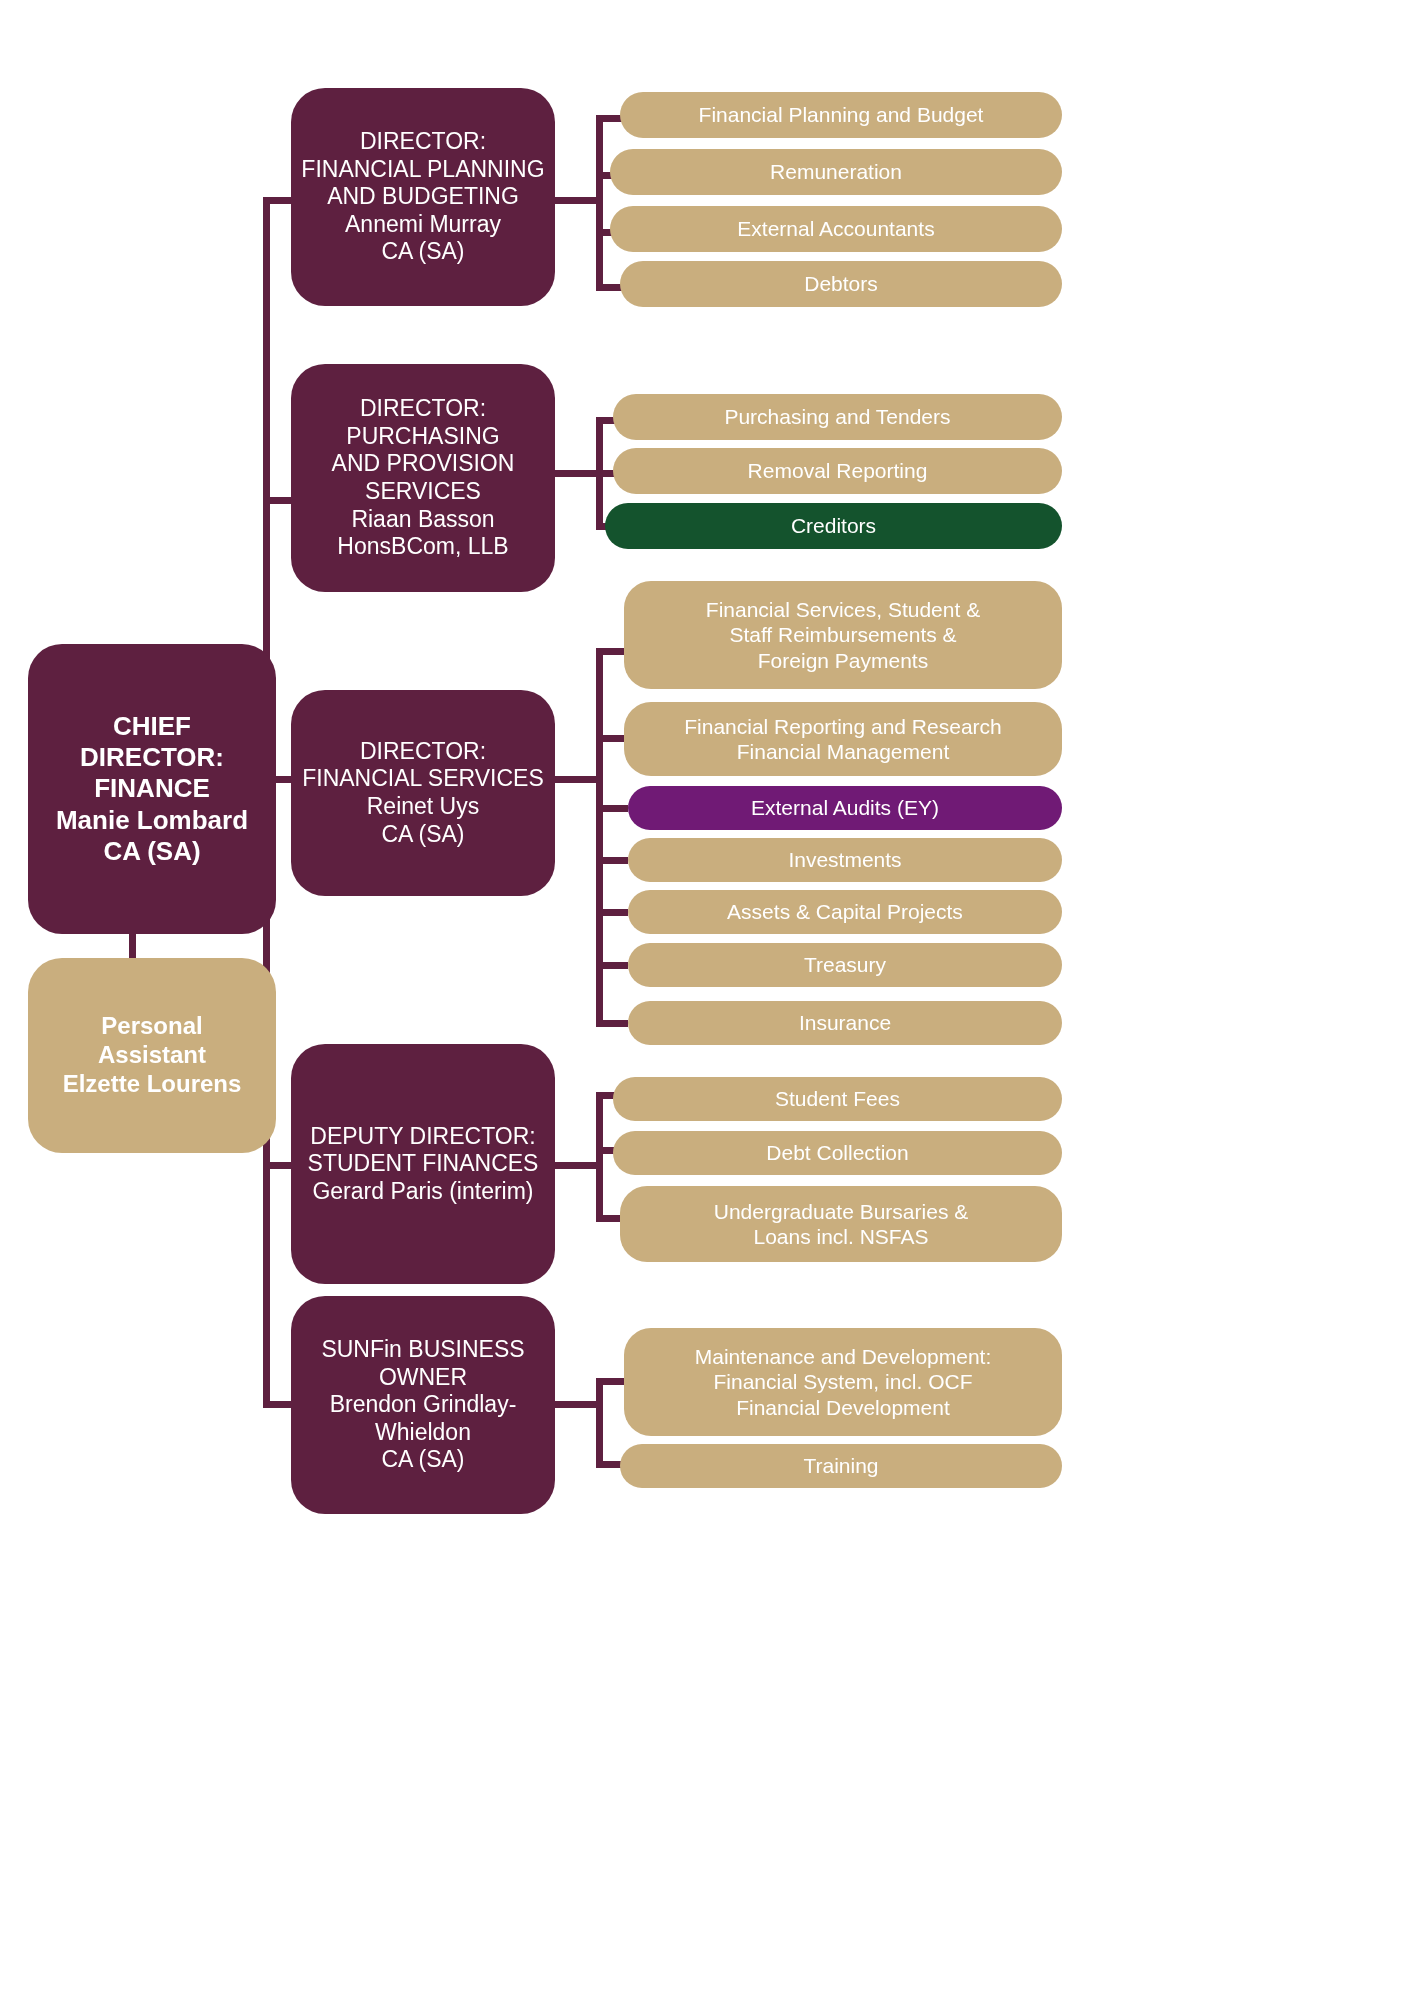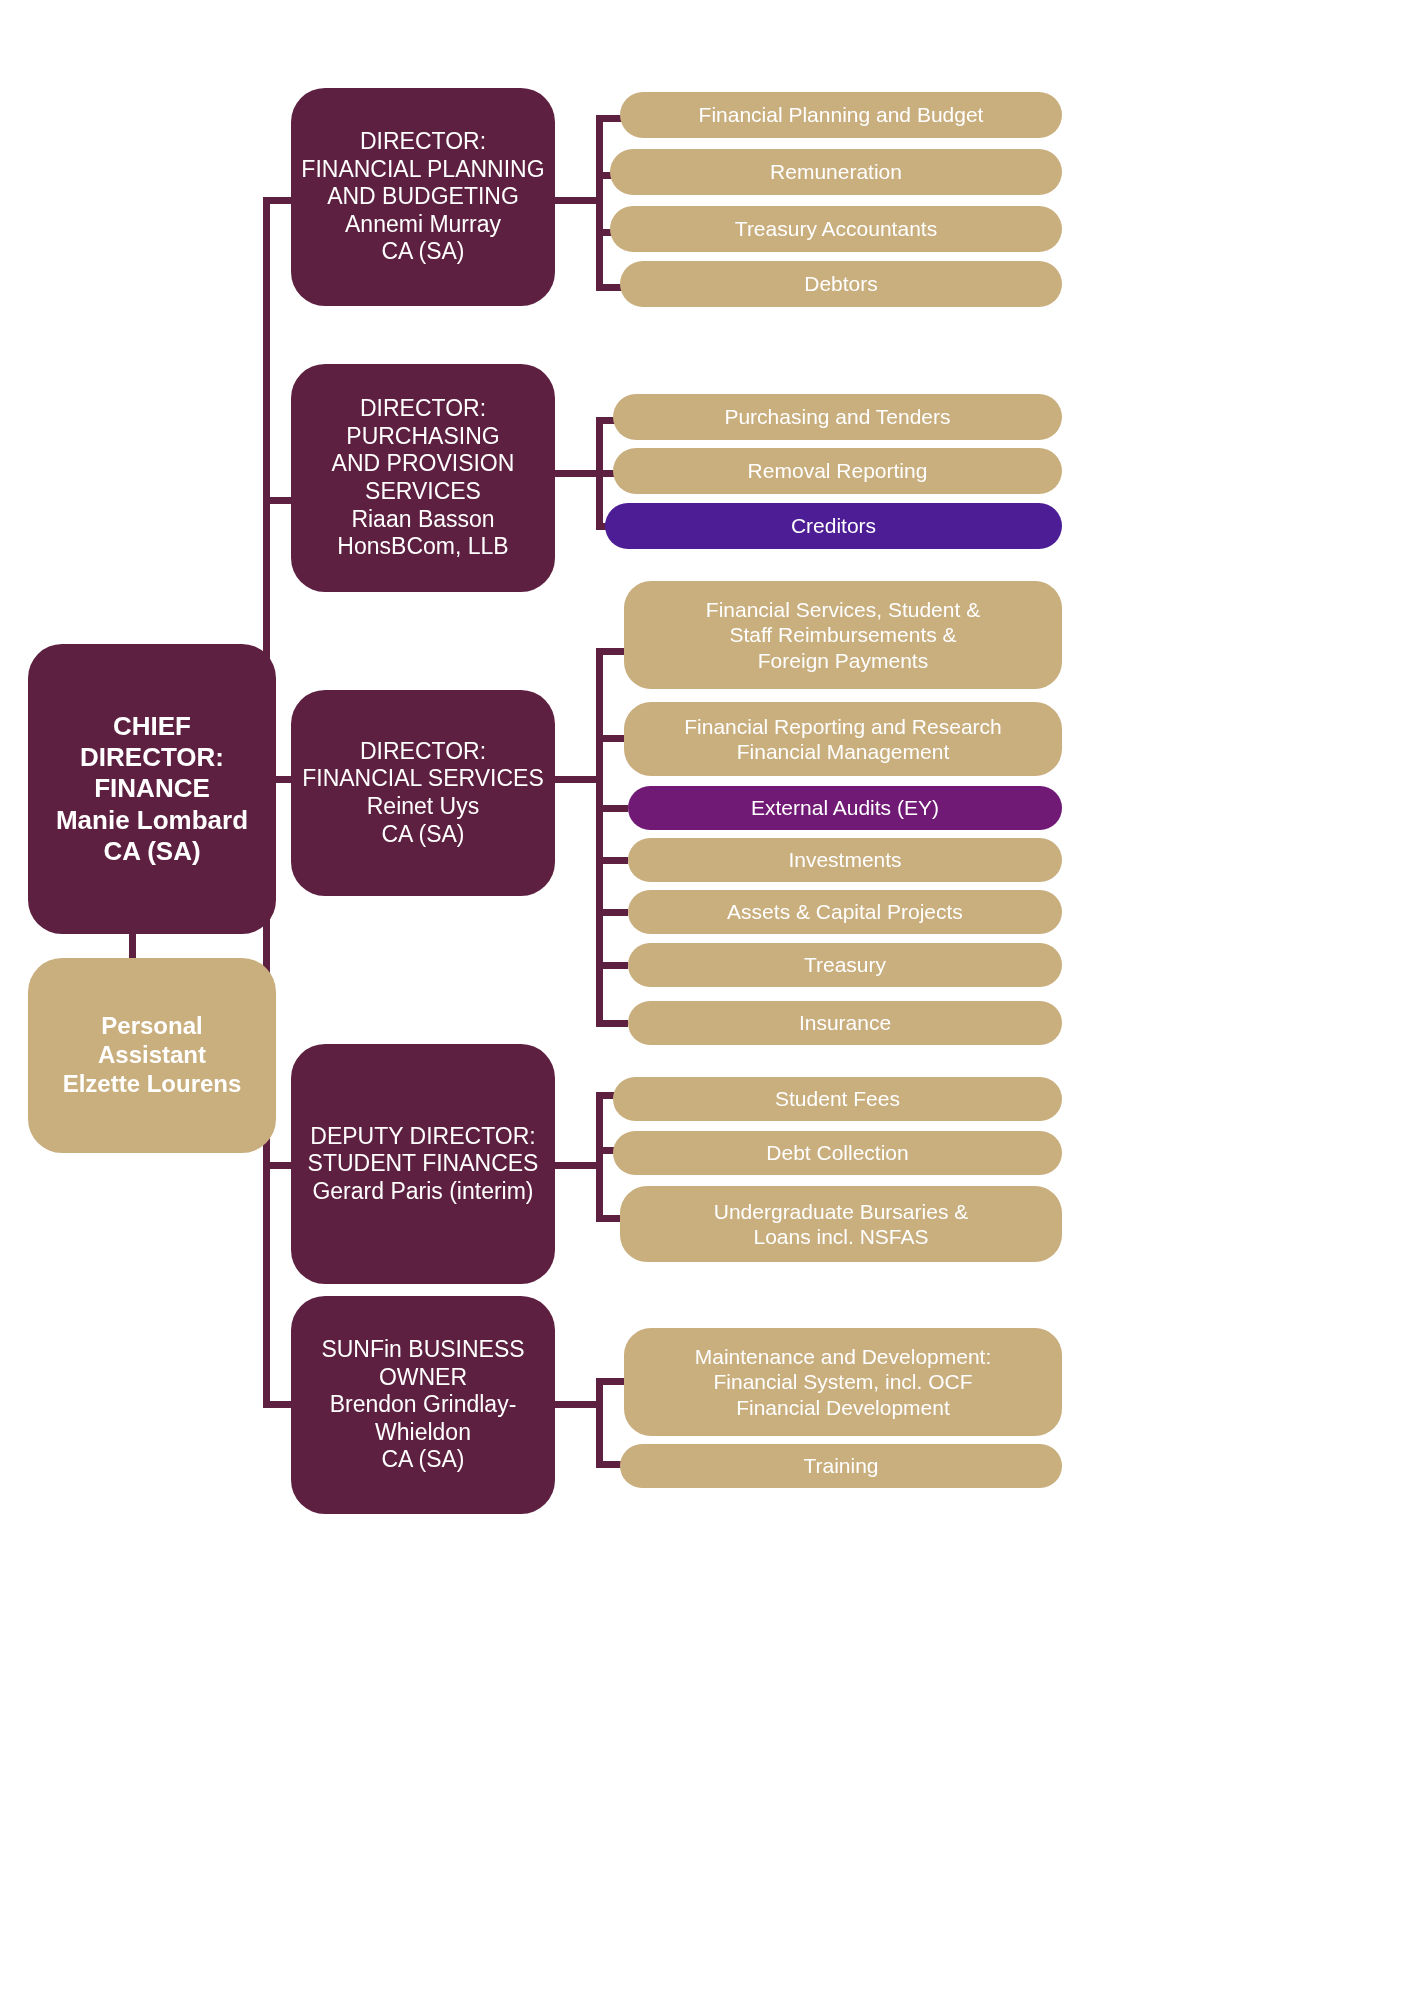--- a/index.html
+++ b/index.html
@@ -105,21 +105,21 @@
   <div class="line h lstub-out" style="top: 229px; background: rgb(94, 32, 64);"></div>
   <div class="line h lstub-out" style="top: 284px; background: rgb(94, 32, 64);"></div>
 
   <div class="node tan leaf" style="left: 620px; top: 92px; width: 442px; height: 46px; background: rgb(201, 174, 126);">
     <span class="ln">Financial Planning and Budget</span>
   </div>
   <div class="node tan leaf" style="left: 610px; top: 149px; width: 452px; height: 46px; background: rgb(201, 174, 126);">
     <span class="ln">Remuneration</span>
   </div>
   <div class="node tan leaf" style="left: 610px; top: 206px; width: 452px; height: 46px; background: rgb(201, 174, 126);">
-    <span class="ln">Treasury Accountants</span>
+    <span class="ln">External Accountants</span>
   </div>
   <div class="node tan leaf" style="left: 620px; top: 261px; width: 442px; height: 46px; background: rgb(201, 174, 126);">
     <span class="ln">Debtors</span>
   </div>
 
   <div class="node maroon reg dir" id="d2" style="background: rgb(94, 32, 64);">
     <span class="ln">DIRECTOR:</span>
     <span class="ln">PURCHASING</span>
     <span class="ln">AND PROVISION</span>
     <span class="ln">SERVICES</span>
@@ -131,21 +131,21 @@
   <div class="line h lstub-out" style="top: 417px; background: rgb(94, 32, 64);"></div>
   <div class="line h lstub-out" style="top: 470px; background: rgb(94, 32, 64);"></div>
   <div class="line h lstub-out" style="top: 523px; background: rgb(94, 32, 64);"></div>
 
   <div class="node tan leaf" style="left: 613px; top: 394px; width: 449px; height: 46px; background: rgb(201, 174, 126);">
     <span class="ln">Purchasing and Tenders</span>
   </div>
   <div class="node tan leaf" style="left: 613px; top: 448px; width: 449px; height: 46px; background: rgb(201, 174, 126);">
     <span class="ln">Removal Reporting</span>
   </div>
-  <div class="node tan leaf" style="left: 605px; top: 503px; width: 457px; height: 46px; background: #4c1d95;">
+  <div class="node tan leaf" style="left: 605px; top: 503px; width: 457px; height: 46px; background: #14532d;">
     <span class="ln">Creditors</span>
   </div>
 
   <div class="node maroon reg dir" id="d3" style="background: rgb(94, 32, 64);">
     <span class="ln">DIRECTOR:</span>
     <span class="ln">FINANCIAL SERVICES</span>
     <span class="ln">Reinet Uys</span>
     <span class="ln">CA (SA)</span>
   </div>
   <div class="line h lstub-in" style="top: 776px; background: rgb(94, 32, 64);"></div>

